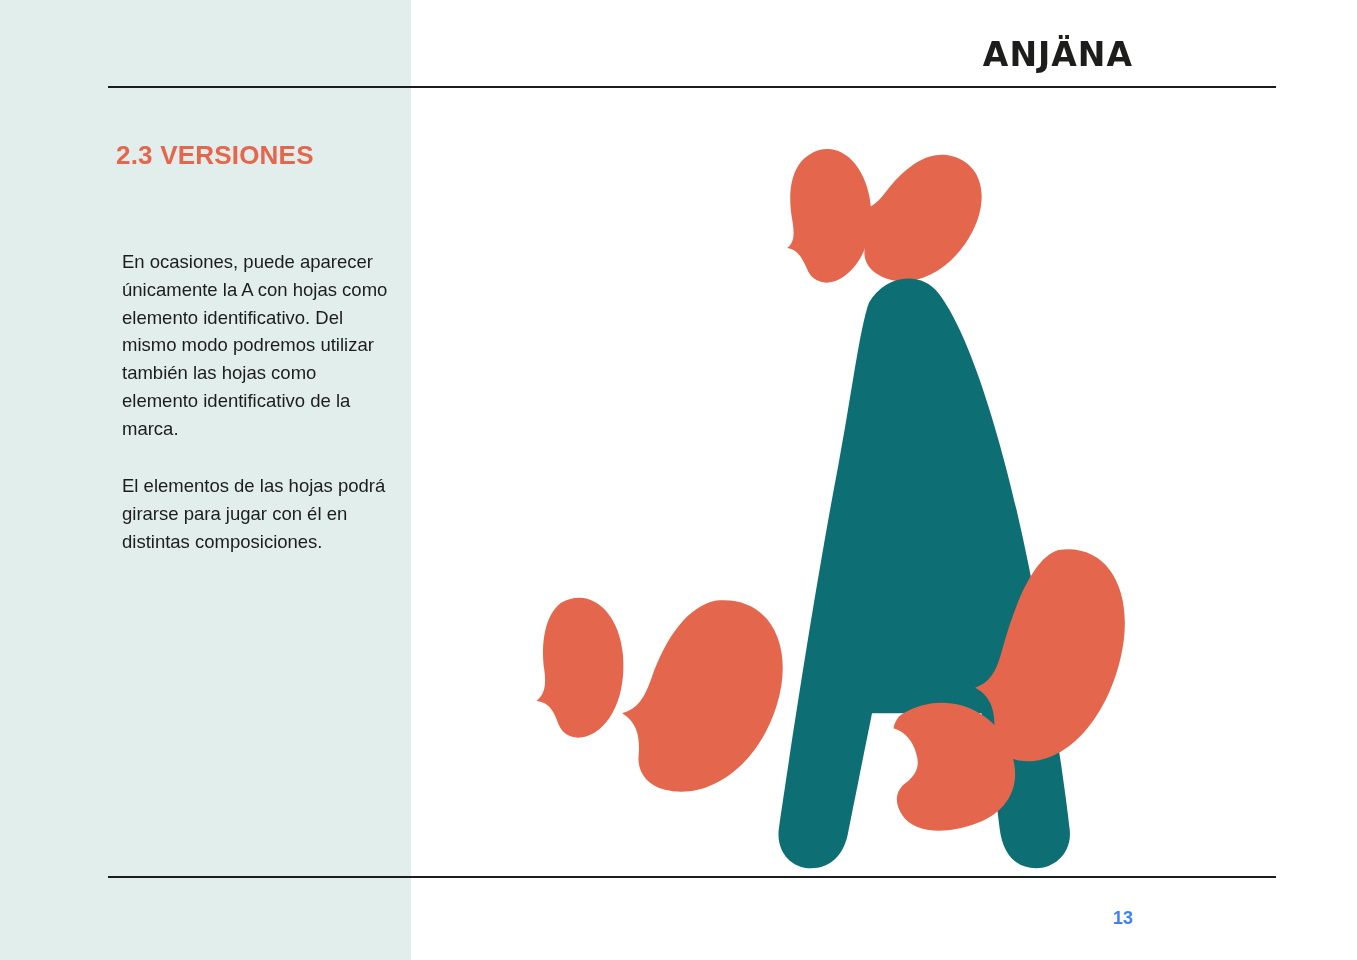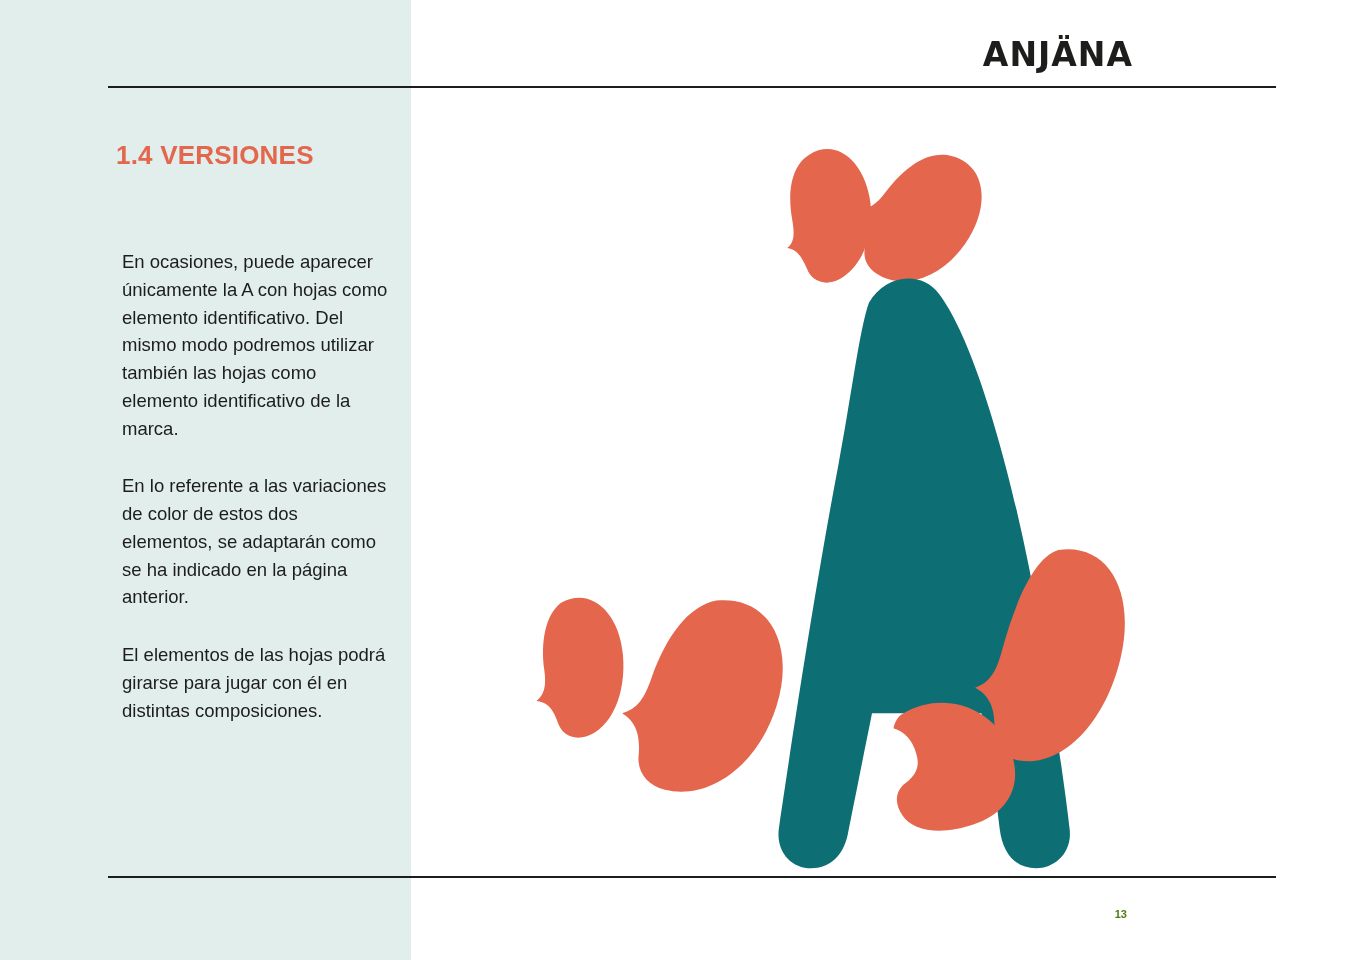--- a/index.html
+++ b/index.html
@@ -90,44 +90,43 @@
     top: 90px;
     width: 937px;
     height: 790px;
   }
   .artwork svg {
     display: block;
   }
   
   .page-number {
     position: absolute;
-    right: 87px;
+    right: 81px;
     top: 908px;
-    font-size: 11px;
+    font-size: 18px;
     font-weight: bold;
-    color: #4d7c0f;
+    color: #3b82f6;
   }
 </style>
 </head>
 <body>
 
 <div class="page">
 
   <div class="left-panel"></div>
 
   <div class="rule-top"></div>
   <div class="rule-bottom"></div>
 
   <div class="brand">ANJÄNA</div>
 
-  <div class="section-title">1.4 VERSIONES</div>
+  <div class="section-title">2.3 VERSIONES</div>
 
   <div class="body-copy">
     <p>En ocasiones, puede aparecer únicamente la A con hojas como elemento identificativo. Del mismo modo podremos utilizar también las hojas como elemento identificativo de la marca.</p>
-    <p>En lo referente a las variaciones de color de estos dos elementos, se adaptarán como se ha indicado en la página anterior.</p>
     <p>El elementos de las hojas podrá girarse para jugar con él en distintas composiciones.</p>
   </div>
 
   <div class="artwork">
     <svg width="937" height="790" viewBox="0 0 937 790" xmlns="http://www.w3.org/2000/svg" aria-hidden="true">
 
       <g>
         <path d="M400 62 C430 50 452 78 452 115 C452 152 432 182 408 190 C392 195 380 186 378 174 C374 156 368 152 362 150 C370 146 372 138 372 122 C372 96 380 70 400 62 Z" fill="#e4664d" transform="rotate(-10 410 125)"></path>
       </g>
 

